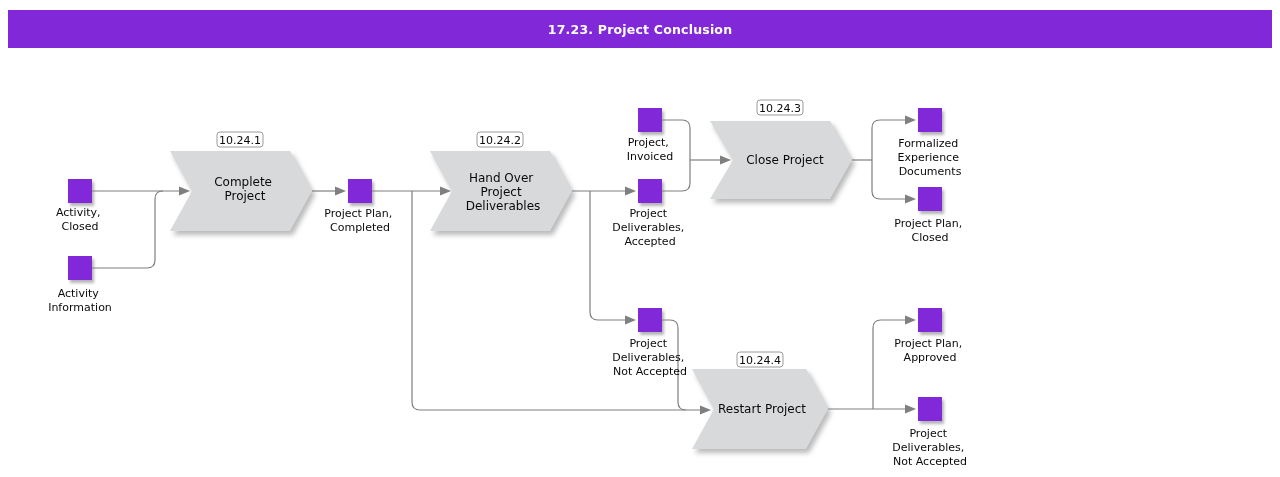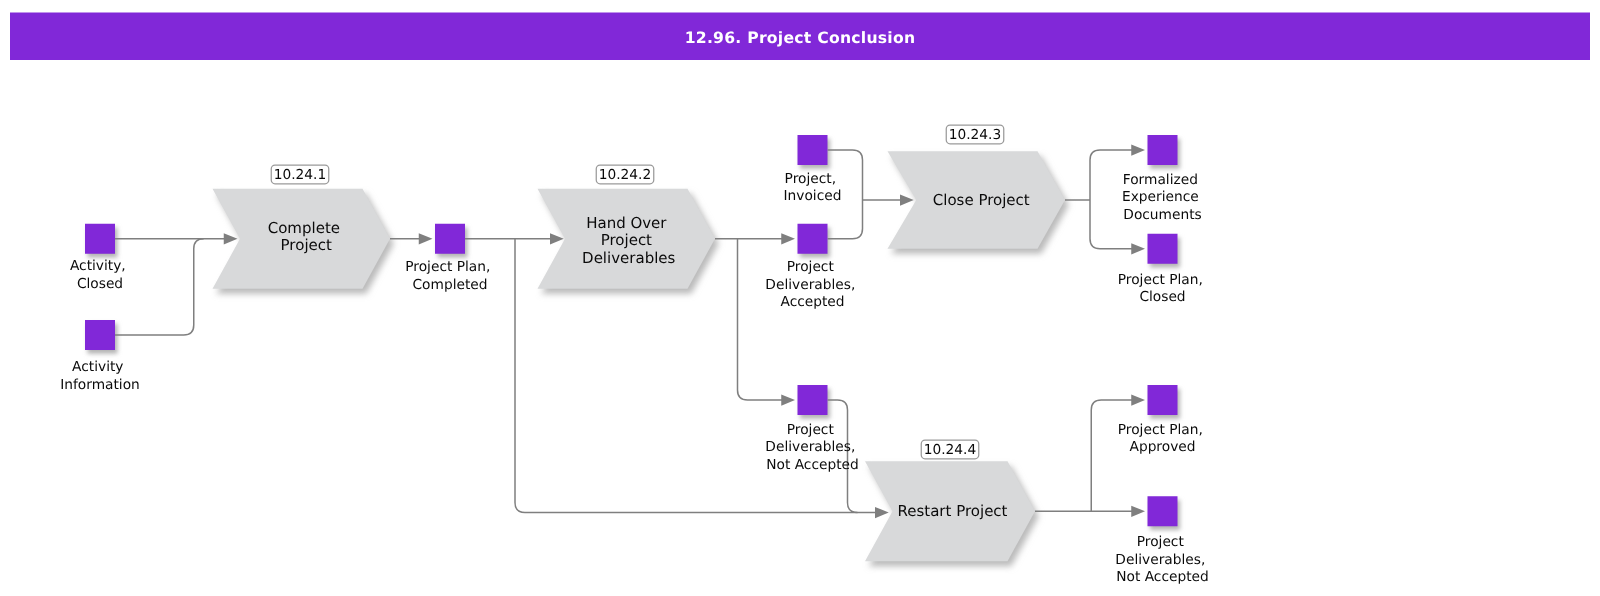--- a/index.html
+++ b/index.html
@@ -39,21 +39,21 @@
   .lbl{fill:var(--text);font-size:11px;}
   .plabel{fill:var(--text);font-size:12px;}
   .tagbox{fill:#ffffff;stroke:var(--tagborder);stroke-width:1px;}
   .tagtext{fill:var(--text);font-size:11px;}
   text{font-family:"DejaVu Sans","Liberation Sans",sans-serif;}
 </style>
 </head>
 <body>
 
 <div class="titlebar">
-  <span class="title">12.96. Project Conclusion</span>
+  <span class="title">17.23. Project Conclusion</span>
 </div>
 
 <svg width="1280" height="477" viewBox="0 0 1280 477">
 
   <path class="conn" d="M 92 191 H 180"></path>
   <path class="conn" d="M 92 268 H 147 Q 155 268 155 260 V 199 Q 155 191 163 191"></path>
   <path class="conn" d="M 312 191 H 337"></path>
   <path class="conn" d="M 372 191 H 442"></path>
   <path class="conn" d="M 412 191 V 402 Q 412 410 420 410 H 702"></path>
   <path class="conn" d="M 572 191 H 627"></path>

